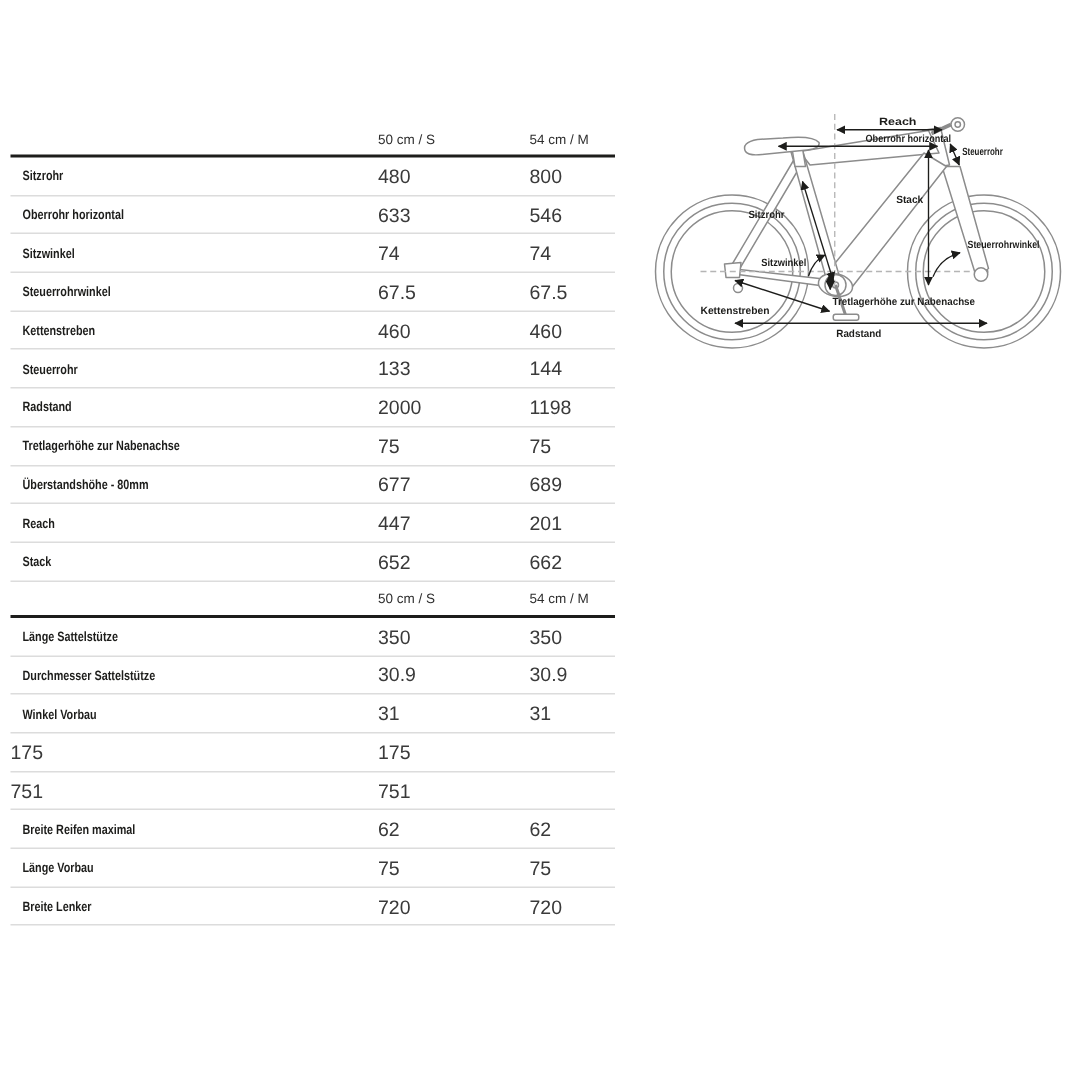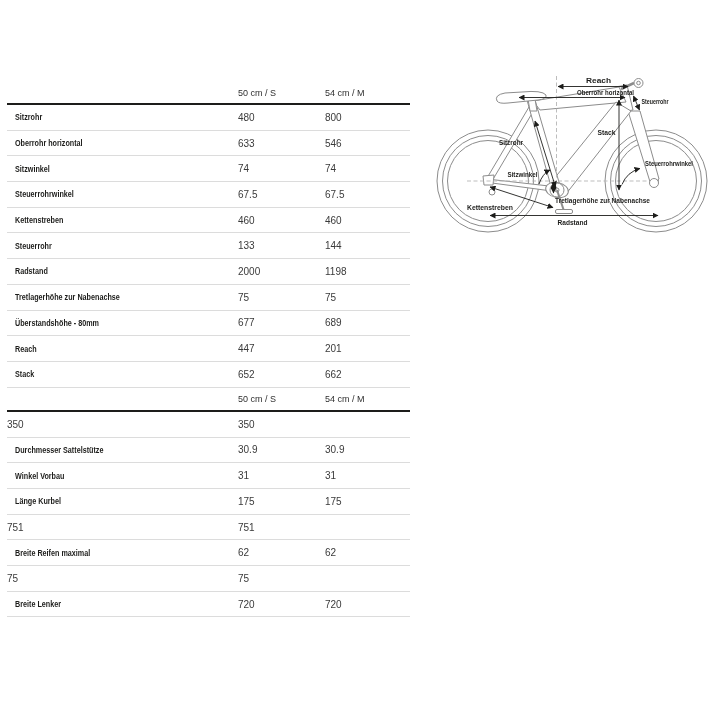--- a/index.html
+++ b/index.html
@@ -3,27 +3,27 @@
 <meta charset="utf-8">
 <style>
   html,body{margin:0;padding:0;}
   body{
     width:720px;height:720px;background:#ffffff;position:relative;overflow:hidden;
     font-family:"Liberation Sans", sans-serif;
   }
   .geo-table{position:absolute;left:7px;top:82px;width:403px;}
   .grow{
     display:grid;grid-template-columns:231px 87px 1fr;align-items:center;
-    height:25.7px;box-sizing:border-box;border-bottom:1px solid #dcdcdc;
+    height:25.7px;box-sizing:border-box;border-bottom:1px solid #dcdcdc;gap:14px;
   }
   .grow.hdr{border-bottom:2px solid #1d1d1b;height:23px;}
   .grow.hdr2{height:24.4px;}
   .cell-label{padding-left:8px;font-size:9px;font-weight:bold;color:#1d1d1b;white-space:nowrap;}
   .cell-label > span{display:inline-block;transform:scaleX(.8);transform-origin:0 50%;}
-  .cell-val{font-size:10px;color:#3a3a3a;white-space:nowrap;}
+  .cell-val{font-size:13px;color:#3a3a3a;white-space:nowrap;}
   .cell-head{font-size:9px;color:#2e2e2e;white-space:nowrap;}
   .geo-diagram{position:absolute;left:430px;top:60px;width:290px;height:195px;}
   .geo-diagram text{
     font-family:"Liberation Sans", sans-serif;font-size:7px;font-weight:bold;fill:#1d1d1b;
   }
 </style>
 </head>
 <body>
 
 <div class="geo-table">
@@ -86,48 +86,49 @@
       <div class="cell-label"><span>Stack</span></div>
       <div class="cell-val">652</div>
       <div class="cell-val">662</div>
     </div>
     <div class="grow hdr hdr2">
       <div class="cell-label"></div>
       <div class="cell-head">50 cm / S</div>
       <div class="cell-head">54 cm / M</div>
     </div>
     <div class="grow">
+      <div class="cell-label"><span>Länge Sattelstütze</span></div>
       <div class="cell-val">350</div>
       <div class="cell-val">350</div>
     </div>
     <div class="grow">
       <div class="cell-label"><span>Durchmesser Sattelstütze</span></div>
       <div class="cell-val">30.9</div>
       <div class="cell-val">30.9</div>
     </div>
     <div class="grow">
       <div class="cell-label"><span>Winkel Vorbau</span></div>
       <div class="cell-val">31</div>
       <div class="cell-val">31</div>
     </div>
     <div class="grow">
-      <div class="cell-label"><span>Länge Kurbel</span></div>
       <div class="cell-val">175</div>
       <div class="cell-val">175</div>
     </div>
     <div class="grow">
       <div class="cell-val">751</div>
       <div class="cell-val">751</div>
     </div>
     <div class="grow">
       <div class="cell-label"><span>Breite Reifen maximal</span></div>
       <div class="cell-val">62</div>
       <div class="cell-val">62</div>
     </div>
     <div class="grow">
+      <div class="cell-label"><span>Länge Vorbau</span></div>
       <div class="cell-val">75</div>
       <div class="cell-val">75</div>
     </div>
     <div class="grow">
       <div class="cell-label"><span>Breite Lenker</span></div>
       <div class="cell-val">720</div>
       <div class="cell-val">720</div>
     </div>
   </div>
 

